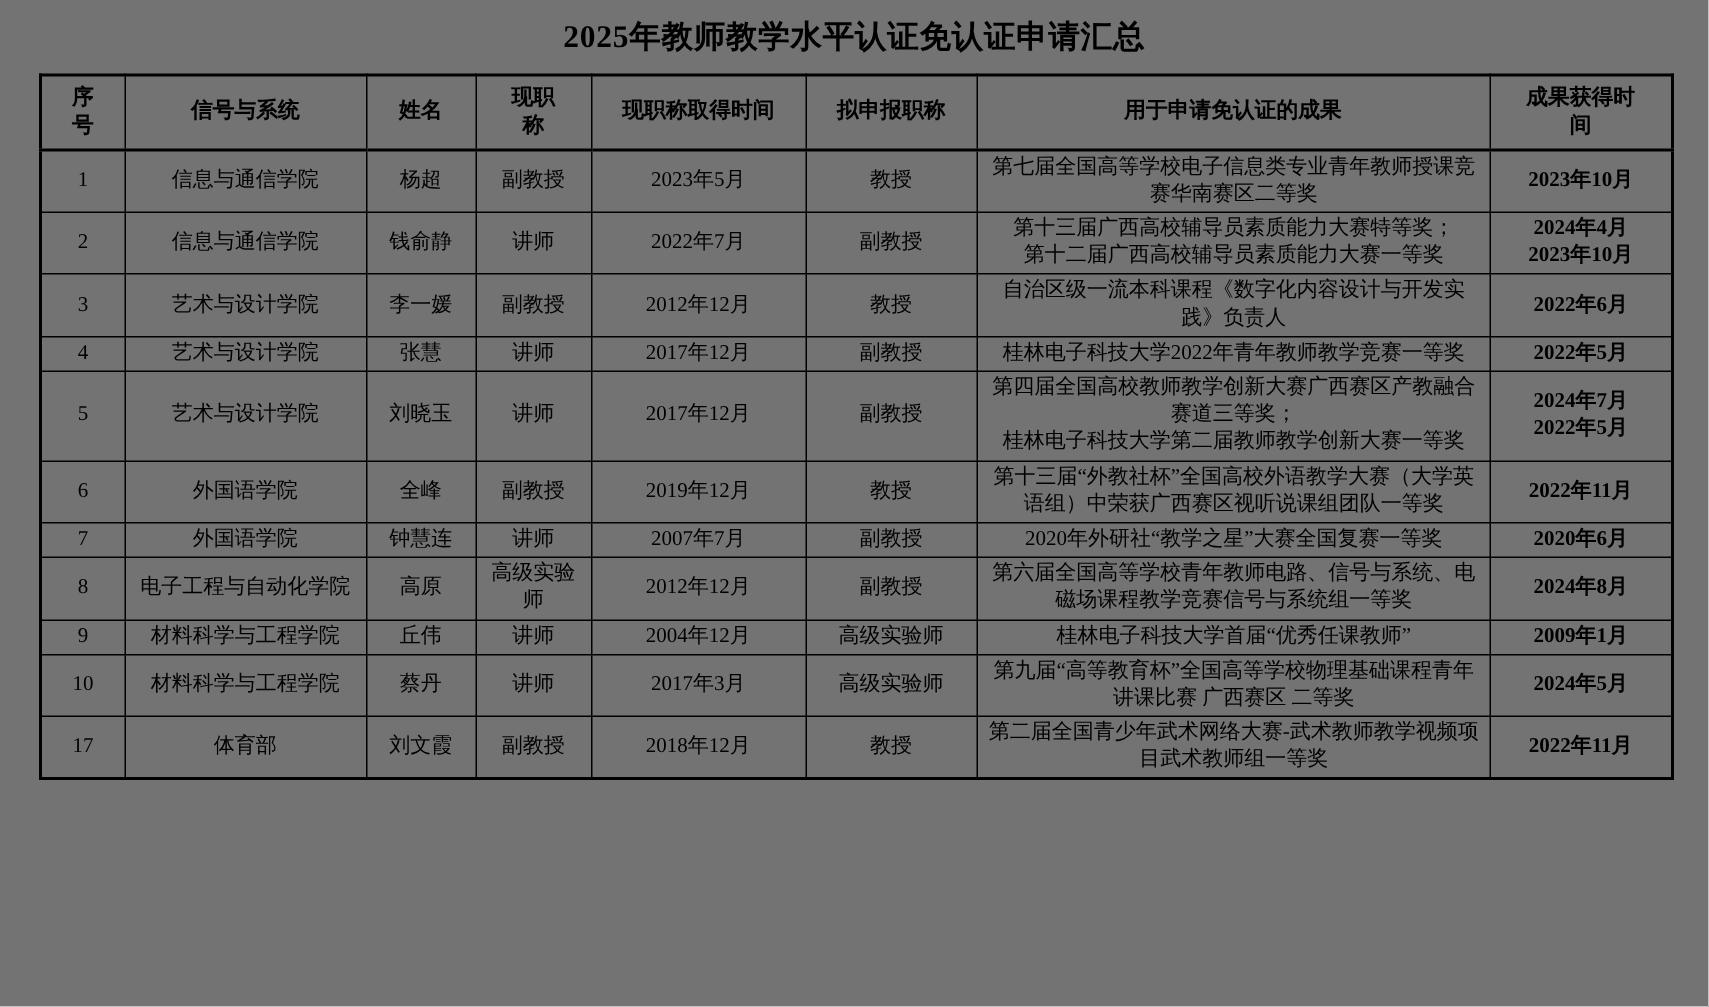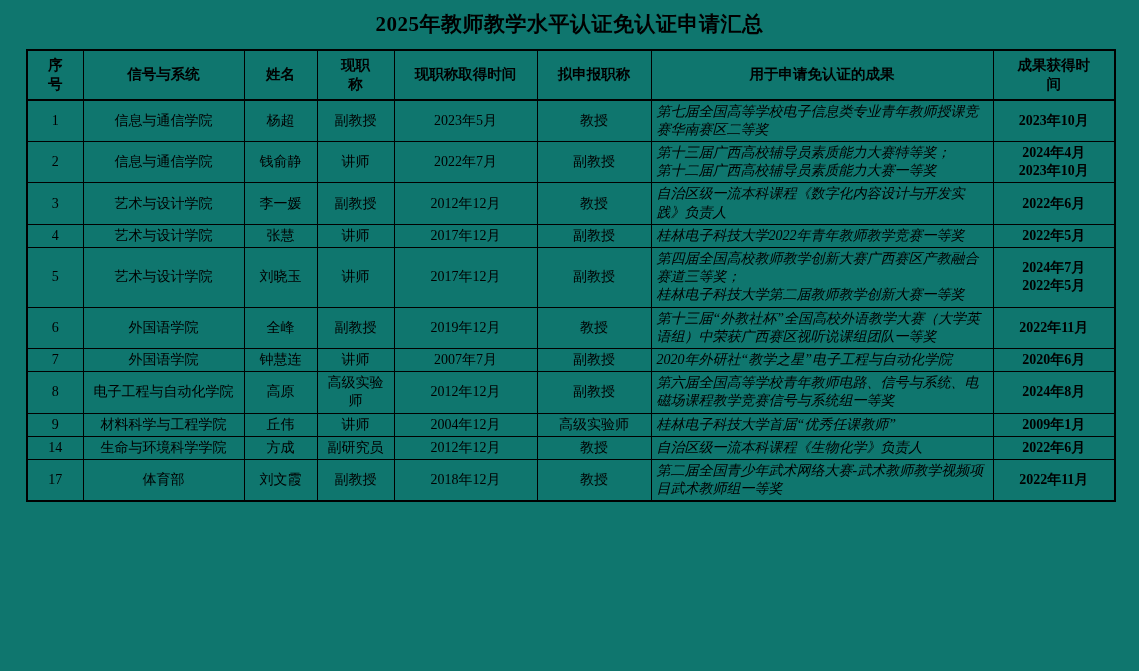--- a/index.html
+++ b/index.html
@@ -5,21 +5,21 @@
   * { margin: 0; padding: 0; box-sizing: border-box; }
   html, body {
     width: 1139px;
     background: #ffffff;
     font-family: "Liberation Serif", "DejaVu Serif", serif;
     color: #000000;
   }
   .page {
     width: 1139px;
     height: 671px;
-    background: #0f766e;
+    background: #737373;
     position: relative;
     overflow: hidden;
   }
   .doc-title {
     text-align: center;
     font-weight: bold;
     font-size: 21px;
     padding-top: 10px;
     letter-spacing: 0.5px;
   }
@@ -40,24 +40,23 @@
     overflow: hidden;
   }
   .cert-table thead th {
     font-weight: bold;
     font-size: 14.5px;
     padding: 5px 19px;
     border-bottom: 2px solid #000;
     margin-top: 15px;
   }
   .cert-table td.col-achievement {
-    text-align: left;
+    text-align: center;
     white-space: pre-line;
     padding-left: 5px;
-    font-style: italic;
   }
   .cert-table td.col-achv-time {
     white-space: pre-line;
     font-weight: bold;
   }
 </style>
 </head>
 <body>
 
 <div class="page">
@@ -157,21 +156,21 @@
     <td class="col-achv-time">2022年11月</td>
   </tr>
 
   <tr>
     <td class="col-no">7</td>
     <td class="col-unit">外国语学院</td>
     <td class="col-name">钟慧连</td>
     <td class="col-current-title">讲师</td>
     <td class="col-current-title-time">2007年7月</td>
     <td class="col-apply-title">副教授</td>
-    <td class="col-achievement">2020年外研社“教学之星”电子工程与自动化学院</td>
+    <td class="col-achievement">2020年外研社“教学之星”大赛全国复赛一等奖</td>
     <td class="col-achv-time">2020年6月</td>
   </tr>
 
   <tr>
     <td class="col-no">8</td>
     <td class="col-unit">电子工程与自动化学院</td>
     <td class="col-name">高原</td>
     <td class="col-current-title">高级实验师</td>
     <td class="col-current-title-time">2012年12月</td>
     <td class="col-apply-title">副教授</td>
@@ -183,34 +182,34 @@
     <td class="col-no">9</td>
     <td class="col-unit">材料科学与工程学院</td>
     <td class="col-name">丘伟</td>
     <td class="col-current-title">讲师</td>
     <td class="col-current-title-time">2004年12月</td>
     <td class="col-apply-title">高级实验师</td>
     <td class="col-achievement">桂林电子科技大学首届“优秀任课教师”</td>
     <td class="col-achv-time">2009年1月</td>
   </tr>
 
-
-
-
-
-  <tr>
-    <td class="col-no">14</td>
-    <td class="col-unit">生命与环境科学学院</td>
-    <td class="col-name">方成</td>
-    <td class="col-current-title">副研究员</td>
-    <td class="col-current-title-time">2012年12月</td>
-    <td class="col-apply-title">教授</td>
-    <td class="col-achievement">自治区级一流本科课程《生物化学》负责人</td>
-    <td class="col-achv-time">2022年6月</td>
-  </tr>
+  <tr>
+    <td class="col-no">10</td>
+    <td class="col-unit">材料科学与工程学院</td>
+    <td class="col-name">蔡丹</td>
+    <td class="col-current-title">讲师</td>
+    <td class="col-current-title-time">2017年3月</td>
+    <td class="col-apply-title">高级实验师</td>
+    <td class="col-achievement">第九届“高等教育杯”全国高等学校物理基础课程青年讲课比赛 广西赛区 二等奖</td>
+    <td class="col-achv-time">2024年5月</td>
+  </tr>
+
+
+
+
 
 
 
   <tr>
     <td class="col-no">17</td>
     <td class="col-unit">体育部</td>
     <td class="col-name">刘文霞</td>
     <td class="col-current-title">副教授</td>
     <td class="col-current-title-time">2018年12月</td>
     <td class="col-apply-title">教授</td>

